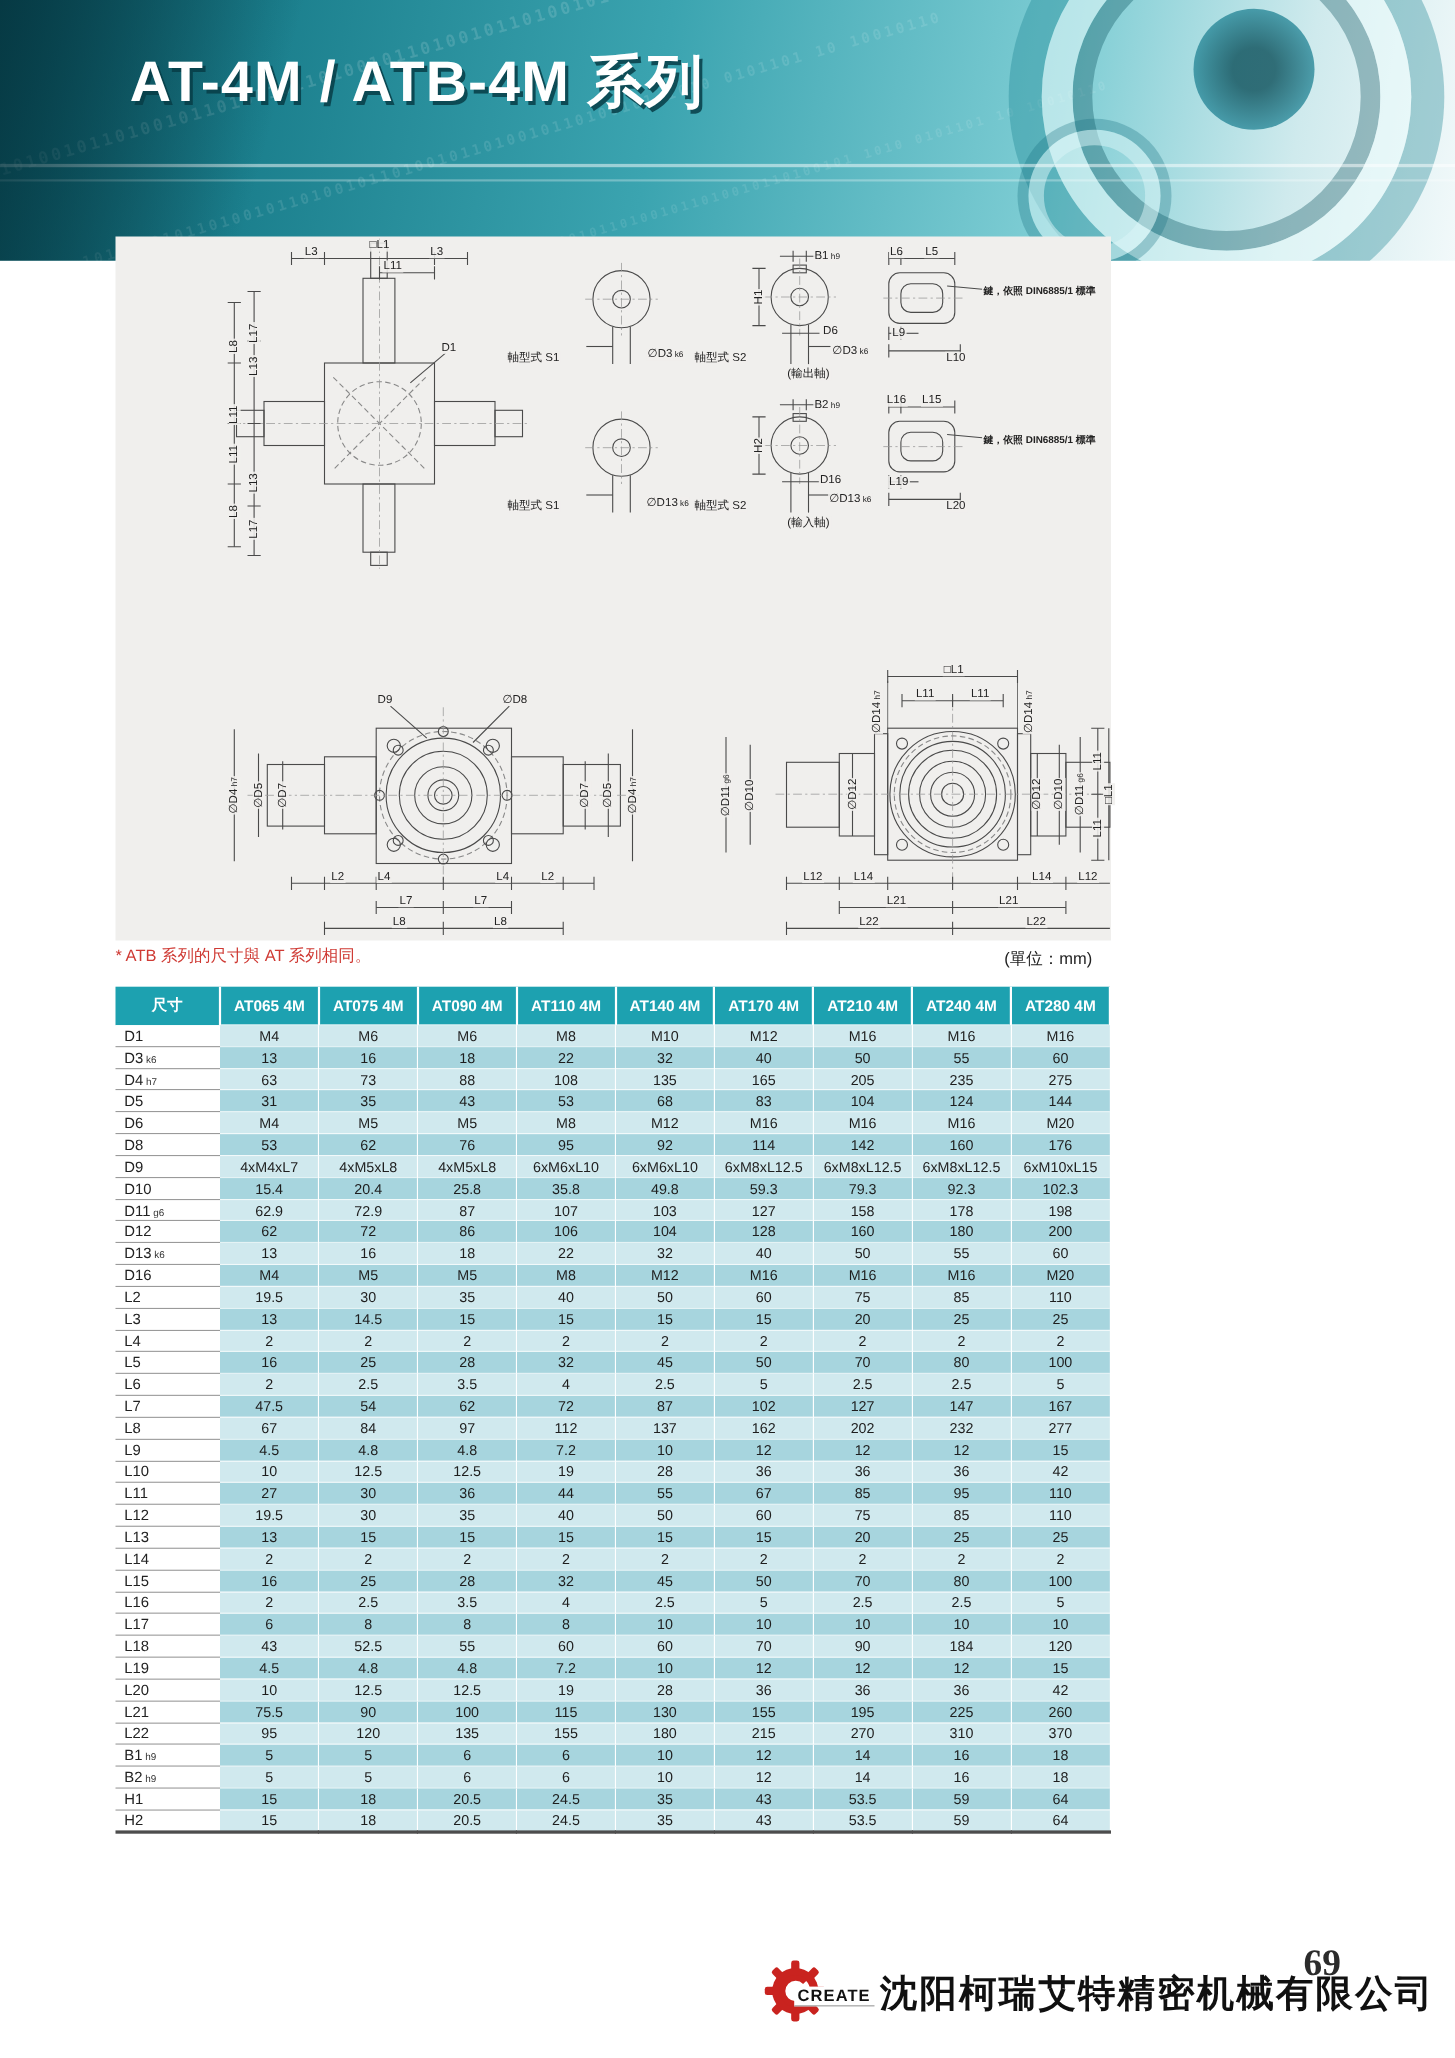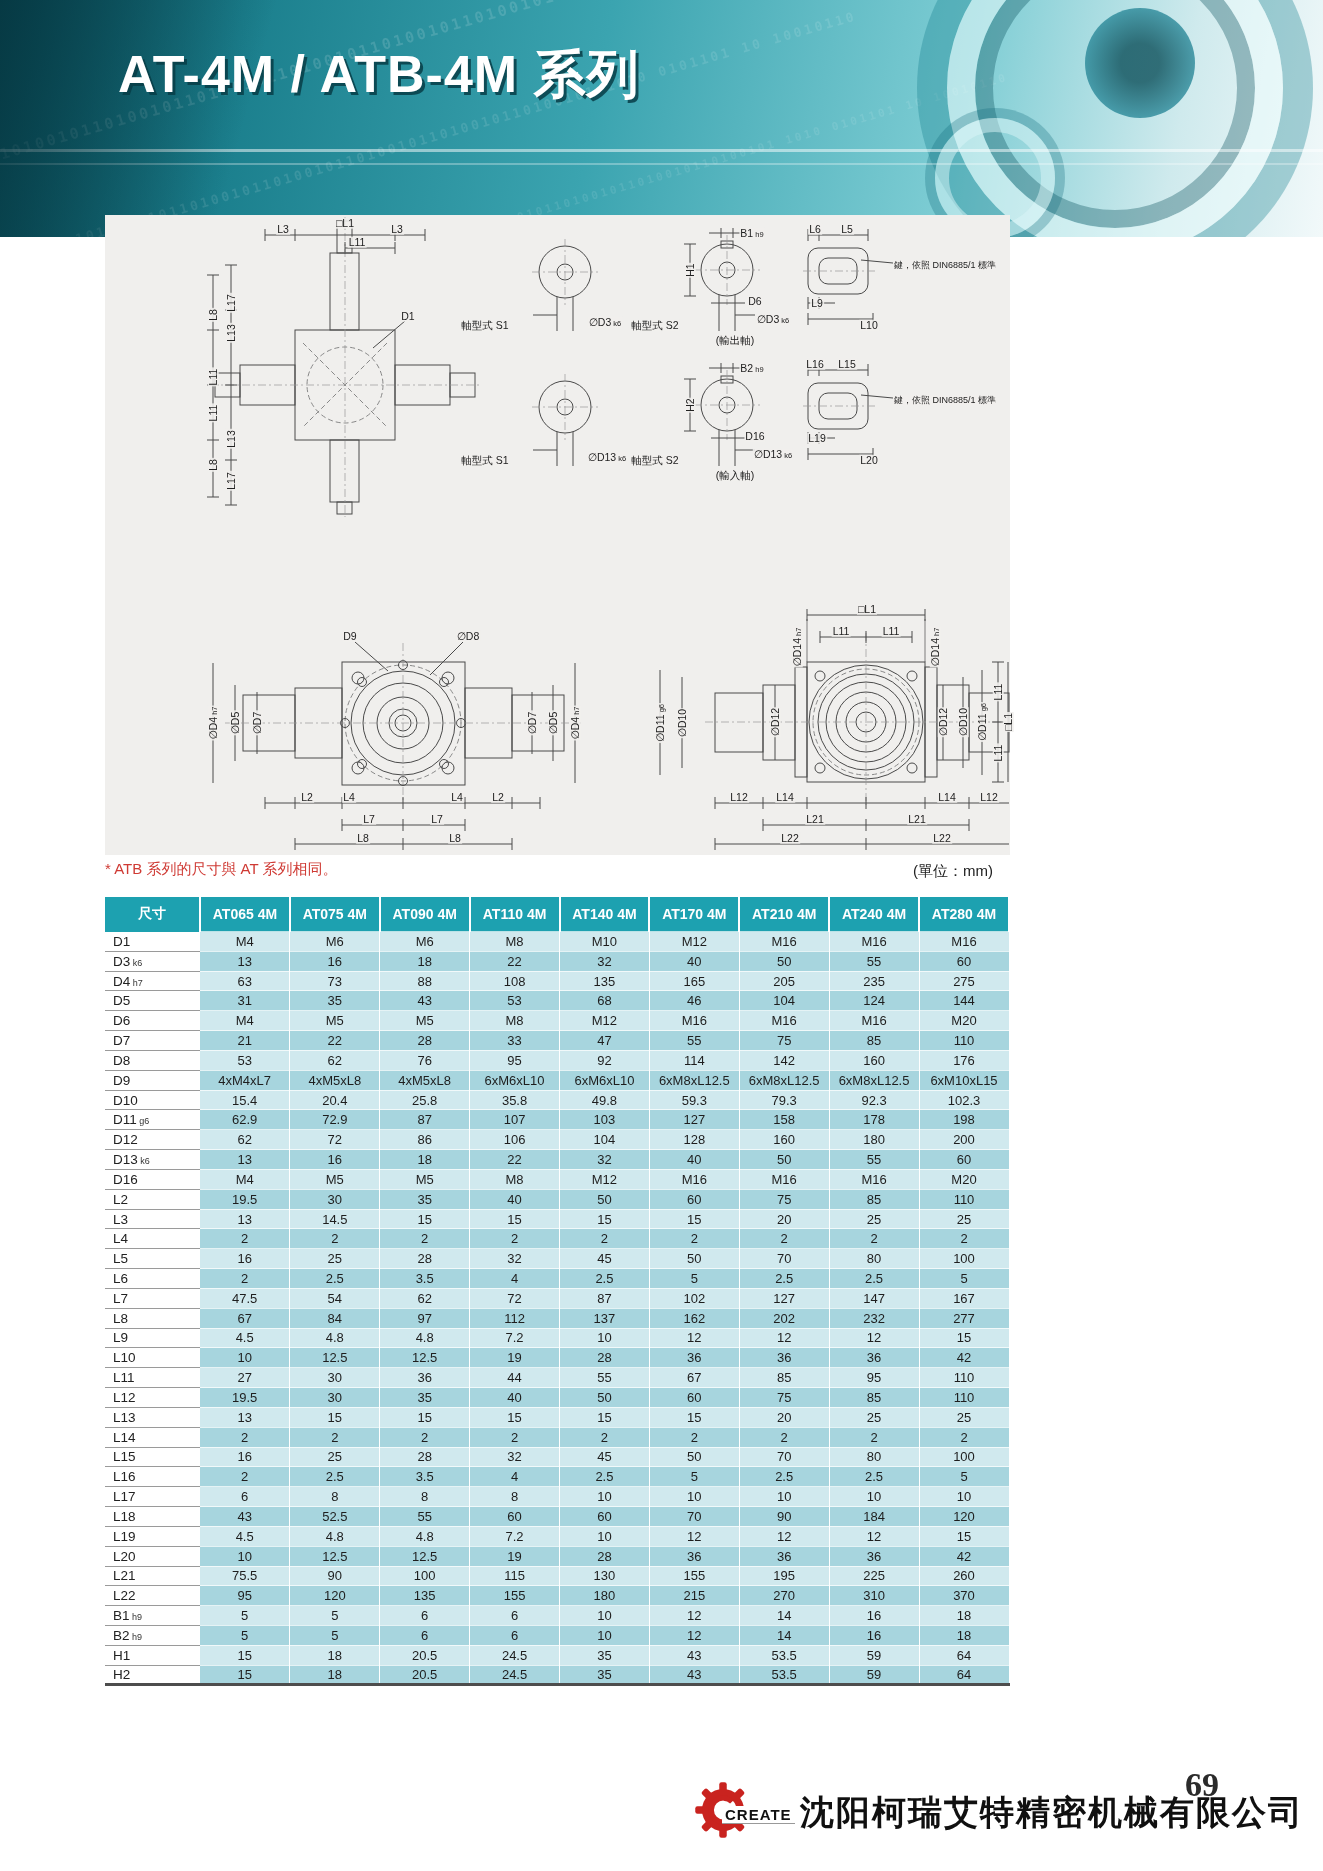--- a/index.html
+++ b/index.html
@@ -29,21 +29,21 @@
   .subtitle{position:absolute;left:118px;top:110px;font-size:30px;font-weight:bold;color:#fff;z-index:3;
     text-shadow:2px 2px 0 rgba(7,61,70,.7);}
 
   
   .panel{position:absolute;left:105px;top:215px;width:905px;height:640px;background:#f0efed;}
   .panel svg{position:absolute;inset:0;}
   .lblhost{position:absolute;inset:0;}
   .dwg-label{position:absolute;font-size:10.5px;color:#222;white-space:nowrap;line-height:1;
     transform:translate(-50%,-50%);background:rgba(240,239,237,.88);padding:0 1px;}
   .dwg-label.rot{transform:translate(-50%,-50%) rotate(-90deg);}
-  .dwg-label.sm{font-size:9px;}
+  .dwg-label.sm{font-size:9px;font-weight:bold;}
   .tol{font-size:7.5px;}
 
   
   .atb-note{position:absolute;left:105px;top:860px;font-size:15px;color:#cf3a34;}
   .unit-note{position:absolute;left:913px;top:862px;font-size:15px;color:#222;}
 
   
   table{position:absolute;left:105px;top:897px;width:905px;border-collapse:collapse;table-layout:fixed;
     border-bottom:3px solid #4d4d4d;}
   thead th{background:#1da1b0;color:#fff;font-weight:bold;font-size:14px;height:32px;
@@ -378,48 +378,36 @@
           <td>235</td>
           <td>275</td>
         </tr>
         <tr>
           <th>D5</th>
           <td>31</td>
           <td>35</td>
           <td>43</td>
           <td>53</td>
           <td>68</td>
-          <td>46</td>
+          <td>83</td>
           <td>104</td>
           <td>124</td>
           <td>144</td>
         </tr>
         <tr>
           <th>D6</th>
           <td>M4</td>
           <td>M5</td>
           <td>M5</td>
           <td>M8</td>
           <td>M12</td>
           <td>M16</td>
           <td>M16</td>
           <td>M16</td>
           <td>M20</td>
-        </tr>
-        <tr>
-          <th>D7</th>
-          <td>21</td>
-          <td>22</td>
-          <td>28</td>
-          <td>33</td>
-          <td>47</td>
-          <td>55</td>
-          <td>75</td>
-          <td>85</td>
-          <td>110</td>
         </tr>
         <tr>
           <th>D8</th>
           <td>53</td>
           <td>62</td>
           <td>76</td>
           <td>95</td>
           <td>92</td>
           <td>114</td>
           <td>142</td>

